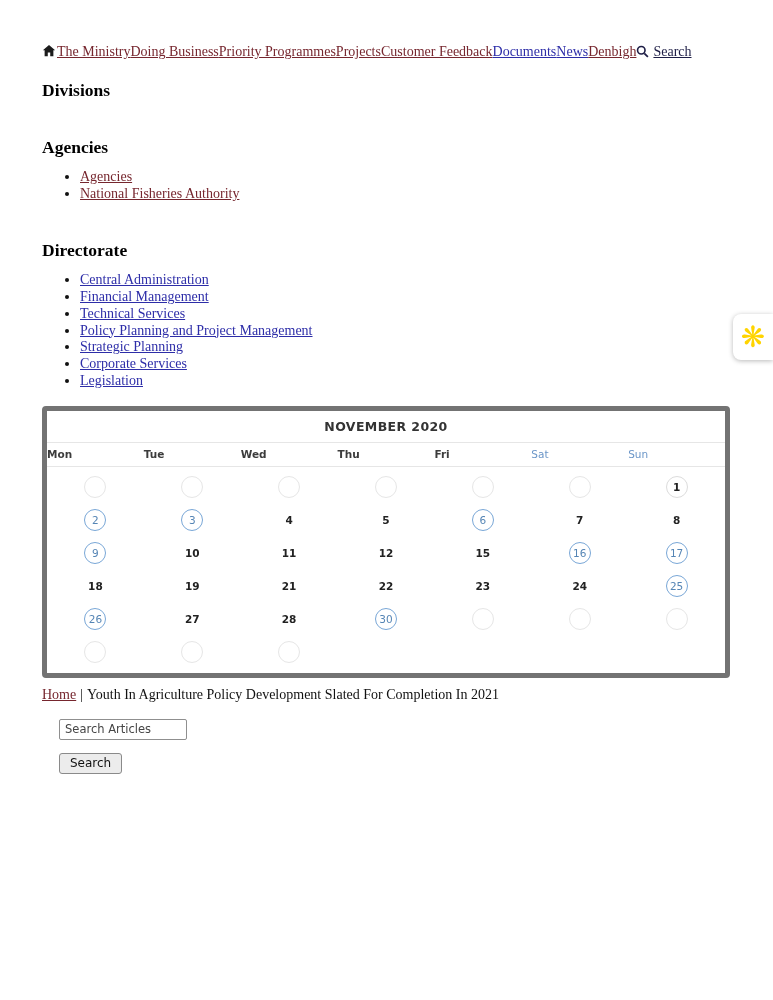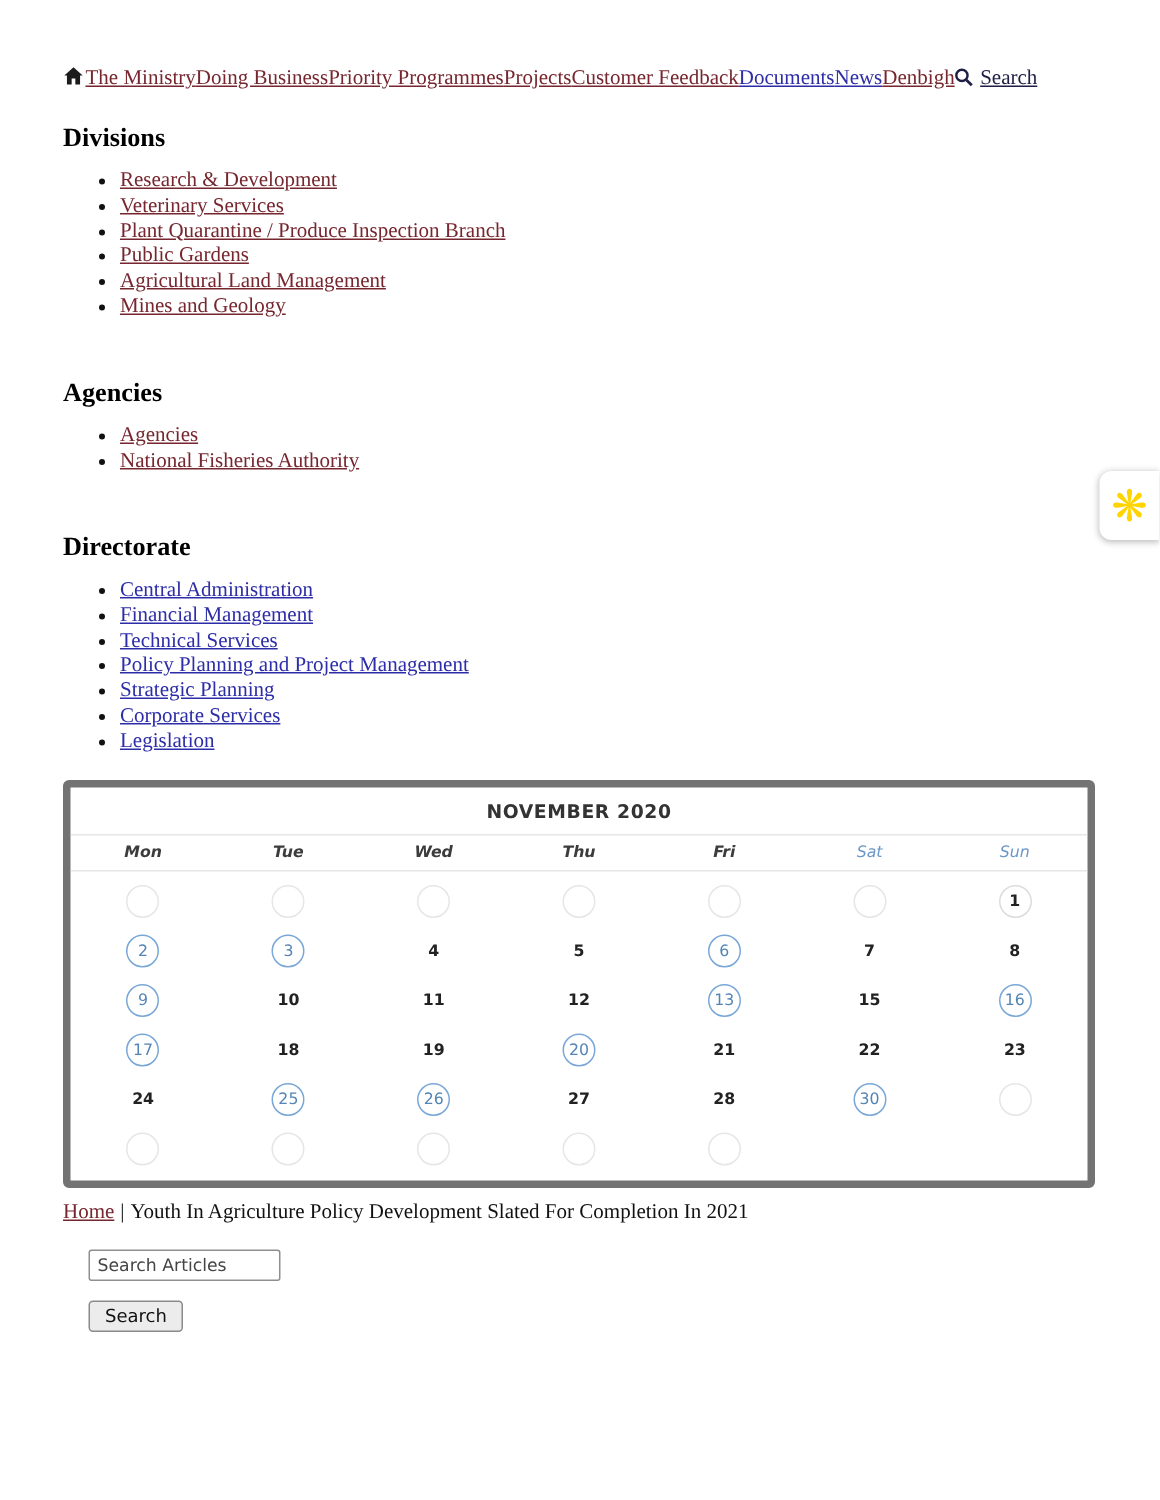--- a/index.html
+++ b/index.html
@@ -32,21 +32,21 @@
     background:#fff; font-family:"DejaVu Sans", sans-serif; overflow:hidden;
   }
   .cal-title {
     text-align:center; padding:8px 0; font-size:12.5px; line-height:15px;
     font-weight:600; color:#333; letter-spacing:.4px; border-bottom:1px solid #e6e6e6;
   }
   .cal-days {
     display:grid; grid-template-columns:repeat(7,1fr);
     padding:5px 0; border-bottom:1px solid #e6e6e6;
   }
-  .cal-day-h { text-align:center; font-size:10.5px; line-height:13px; color:#3c3c3c; font-weight:600;font-style:italic; }
+  .cal-day-h { font-size:10.5px; line-height:13px; color:#3c3c3c; font-weight:600; }
   .cal-day-h.weekend { color:#6b96c8; font-weight:400; }
   .cal-grid { display:grid; grid-template-columns:repeat(7,1fr); padding:4px 0 4px; }
   .cal-cell { height:33px; display:flex; align-items:center; justify-content:center; }
   .circ {
     width:22px; height:22px; border-radius:50%;
     display:flex; align-items:center; justify-content:center;
     font-size:10.5px;
   }
   .state-empty .circ { border:1px solid #e6e6e6; }
   .state-muted .circ { border:1px solid #dcdcdc; color:#222; font-weight:600; }
@@ -90,28 +90,20 @@
           <path d="M8 1 L15 7.2 H13 V14 H9.4 V9.6 H6.6 V14 H3 V7.2 H1 Z" fill="#1c1c1c"></path>
         </svg></a><span><a href="#" class="nav-link tone-maroon">The Ministry</a><a href="#" class="nav-link tone-maroon">Doing Business</a><a href="#" class="nav-link tone-maroon">Priority Programmes</a><a href="#" class="nav-link tone-maroon">Projects</a><a href="#" class="nav-link tone-maroon">Customer Feedback</a><a href="#" class="nav-link tone-blue">Documents</a><a href="#" class="nav-link tone-blue">News</a><a href="#" class="nav-link tone-maroon">Denbigh</a></span><span class="icon-inline"><svg width="13" height="13" viewBox="0 0 16 16">
           <circle cx="6.5" cy="6.5" r="4.6" fill="none" stroke="#1e1e46" stroke-width="2"></circle>
           <line x1="10.2" y1="10.2" x2="14.6" y2="14.6" stroke="#1e1e46" stroke-width="2.2"></line>
         </svg></span><a href="#" class="search-nav-label">Search</a>
   </nav>
 
   <div>
       <div class="section">
         <h3 class="sec-heading">Divisions</h3>
-        <ul>
-          <li><a href="#" class="tone-maroon">Research &amp; Development</a></li>
-          <li><a href="#" class="tone-maroon">Veterinary Services</a></li>
-          <li><a href="#" class="tone-maroon">Plant Quarantine / Produce Inspection Branch</a></li>
-          <li><a href="#" class="tone-maroon">Public Gardens</a></li>
-          <li><a href="#" class="tone-maroon">Agricultural Land Management</a></li>
-          <li><a href="#" class="tone-maroon">Mines and Geology</a></li>
-        </ul>
       </div>
       <div class="section">
         <h3 class="sec-heading">Agencies</h3>
         <ul>
           <li><a href="#" class="tone-maroon">Agencies</a></li>
           <li><a href="#" class="tone-maroon">National Fisheries Authority</a></li>
         </ul>
       </div>
       <div class="section">
         <h3 class="sec-heading">Directorate</h3>
@@ -186,40 +178,34 @@
         </div>
         <div class="cal-cell state-plain">
           <span class="circ">10</span>
         </div>
         <div class="cal-cell state-plain">
           <span class="circ">11</span>
         </div>
         <div class="cal-cell state-plain">
           <span class="circ">12</span>
         </div>
-        <div class="cal-cell state-event">
-          <span class="circ">13</span>
-        </div>
         <div class="cal-cell state-plain">
           <span class="circ">15</span>
         </div>
         <div class="cal-cell state-event">
           <span class="circ">16</span>
         </div>
         <div class="cal-cell state-event">
           <span class="circ">17</span>
         </div>
         <div class="cal-cell state-plain">
           <span class="circ">18</span>
         </div>
         <div class="cal-cell state-plain">
           <span class="circ">19</span>
-        </div>
-        <div class="cal-cell state-event">
-          <span class="circ">20</span>
         </div>
         <div class="cal-cell state-plain">
           <span class="circ">21</span>
         </div>
         <div class="cal-cell state-plain">
           <span class="circ">22</span>
         </div>
         <div class="cal-cell state-plain">
           <span class="circ">23</span>
         </div>

